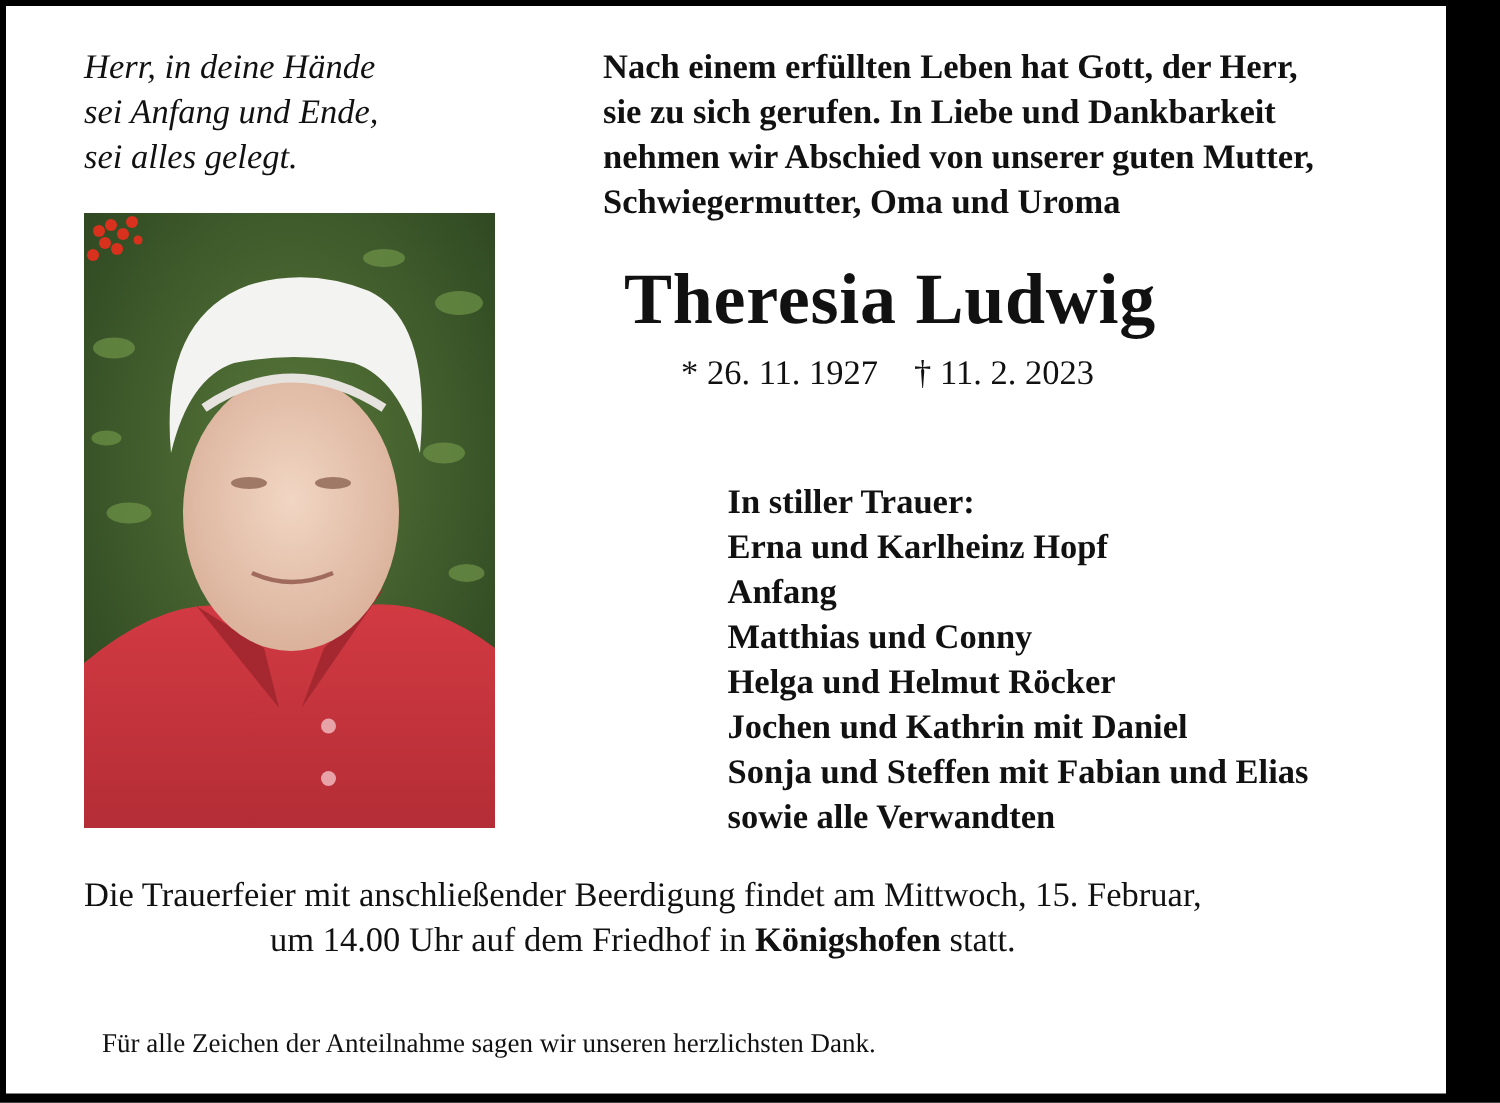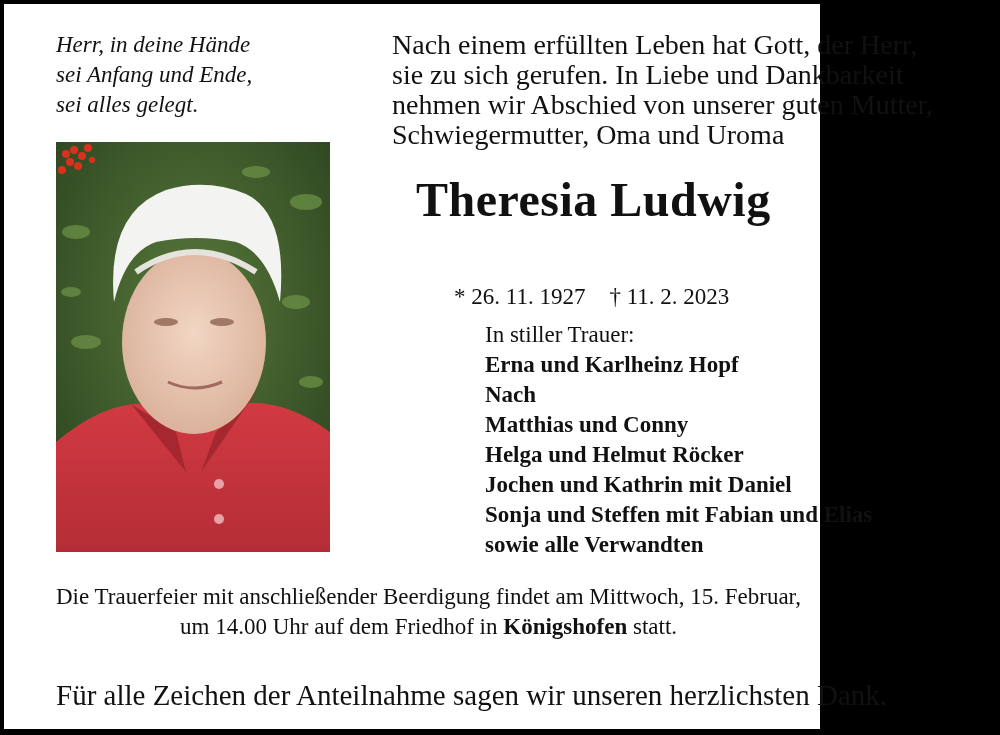--- a/index.html
+++ b/index.html
@@ -1,59 +1,59 @@
 <!DOCTYPE html>
 <html><head>
   <meta charset="utf-8">
   <style>
     html, body { margin: 0; padding: 0; background: #000; }
     body { width: 1000px; height: 735px; position: relative; overflow: hidden; }
     .frame {
-      position: absolute; left: 4px; top: 4px; width: 816px; height: 725px;
+      position: absolute; left: 4px; top: 4px; width: 960px; height: 725px;
       background: #ffffff;
       font-family: "Liberation Serif", "DejaVu Serif", serif;
       color: #111;
     }
     .verse {
       position: absolute; left: 52px; top: 26px;
       font-style: italic; font-size: 23px; line-height: 30px;
     }
     .verse div { white-space: nowrap; }
     .photo {
       position: absolute; left: 52px; top: 138px; width: 274px; height: 410px;
       overflow: hidden; background: #3d5a2a;
     }
     .intro {
-      position: absolute; left: 388px; top: 26px;
-      font-size: 28px; line-height: 30px; white-space: nowrap;
+      position: absolute; left: 398px; top: 26px;
+      font-size: 23px; line-height: 30px; white-space: nowrap; font-weight: bold;
     }
     .name {
       position: absolute; left: 412px; top: 168px;
       font-size: 48px; font-weight: bold; line-height: 56px; letter-spacing: 0.5px;
       white-space: nowrap;
     }
     .dates {
       position: absolute; left: 450px; top: 230px;
-      font-size: 23px; line-height: 30px; white-space: nowrap; margin-top: 48px;
+      font-size: 23px; line-height: 30px; white-space: nowrap;
     }
     .dates span.gap { display: inline-block; width: 24px; }
     .mourners {
       position: absolute; left: 481px; top: 316px;
       font-size: 23px; line-height: 30px; white-space: nowrap;
     }
-    .mourners .head { font-weight: normal; }
+    .mourners .head { font-weight: bold; }
     .mourners .m { font-weight: bold; font-family: Liberation Serif, serif; }
     .service {
       position: absolute; left: 52px; top: 578px;
       font-size: 23px; line-height: 30px; white-space: nowrap; text-align: center;
     }
     .service b { font-weight: bold; }
     .thanks {
-      position: absolute; left: 52px; top: 676px;
-      font-size: 29px; line-height: 30px; white-space: nowrap;
+      position: absolute; left: 64px; top: 676px;
+      font-size: 18px; line-height: 30px; white-space: nowrap;
     }
   </style>
 </head>
 <body>
 
 <div class="frame">
 
   <div class="verse">
     <div>Herr, in deine Hände</div>
     <div>sei Anfang und Ende,</div>
@@ -119,21 +119,21 @@
 
   <div class="name">Theresia Ludwig</div>
 
   <div class="dates">
     <span>* 26. 11. 1927</span><span class="gap"></span><span>† 11. 2. 2023</span>
   </div>
 
   <div class="mourners">
     <div class="head">In stiller Trauer:</div>
     <div class="m">Erna und Karlheinz Hopf</div>
-    <div class="m">Nach</div>
+    <div class="m">Anfang</div>
     <div class="m">Matthias und Conny</div>
     <div class="m">Helga und Helmut Röcker</div>
     <div class="m">Jochen und Kathrin mit Daniel</div>
     <div class="m">Sonja und Steffen mit Fabian und Elias</div>
     <div class="m">sowie alle Verwandten</div>
   </div>
 
   <div class="service">
     <div>Die Trauerfeier mit anschließender Beerdigung findet am Mittwoch, 15. Februar,</div>
     <div><span>um 14.00 Uhr auf dem Friedhof in </span><b>Königshofen</b><span> statt.</span></div>

